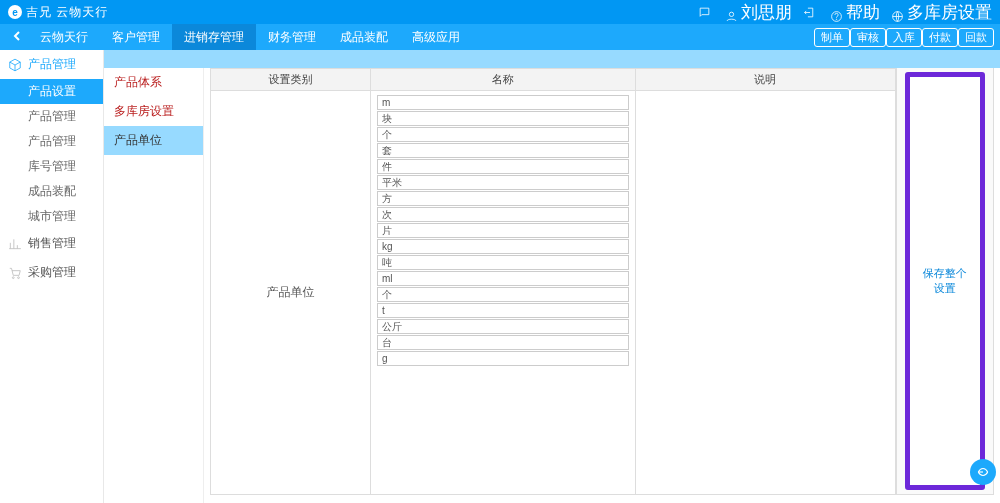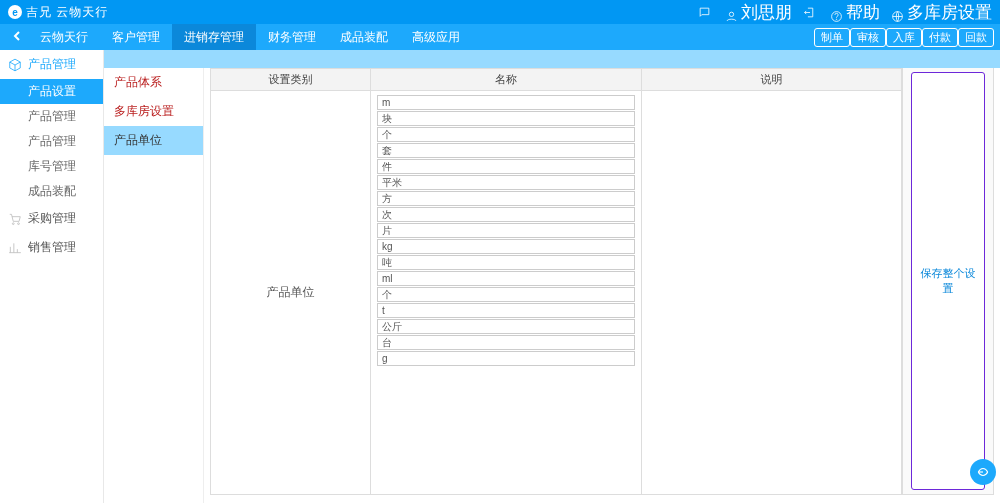--- a/index.html
+++ b/index.html
@@ -38,21 +38,21 @@
   .subside .sitem{padding:6px 10px;font-size:12px;color:#b91c1c;cursor:pointer;border-bottom:0}
   .subside .sitem.active{background:#97daff;color:#333}
   .main{flex:1;display:flex;padding:0 6px 8px 6px;min-height:0}
   table.grid{width:100%;border-collapse:collapse;table-layout:fixed}
   table.grid th{background:#f3f3f3;border:1px solid #ddd;padding:3px 6px;font-weight:normal;color:#444;font-size:11px}
   table.grid td{border:1px solid #ddd;padding:2px 6px;vertical-align:top}
   .cell-label{text-align:center;vertical-align:middle !important;color:#555;font-size:12px}
   .unit-list{display:flex;flex-direction:column;gap:1px;padding:2px 0}
   .unit-list input{width:100%;border:1px solid #ccc;height:15px;font-size:10px;padding:0 4px;color:#555}
   .footer-row{border:1px solid #ddd;border-top:none;background:#fafafa;display:flex;justify-content:flex-end;padding:4px 8px}
-  .save-btn{background:#fff;border:1px solid #6d28d9;border-radius:3px;padding:2px 8px;font-size:11px;color:#0b88da;cursor:pointer}
+  .save-btn{background:#fff;border:5px solid #6d28d9;border-radius:3px;padding:2px 8px;font-size:11px;color:#0b88da;cursor:pointer}
   
   .bubble{position:fixed;right:4px;bottom:18px;width:26px;height:26px;border-radius:50%;background:#1da9fc;display:flex;align-items:center;justify-content:center;color:#fff;cursor:pointer}
   .bubble svg{width:14px;height:14px;fill:none;stroke:#fff;stroke-width:2}
 </style>
 </head>
 <body>
 
 <div class="hdr">
   <span class="logo-ic">e</span>
   <span class="brand">吉兄 云物天行</span>
@@ -137,40 +137,41 @@
             <path d="M12 12v10"></path>
           </svg>
         </span>
         <span>产品管理</span>
       </div>
       <div class="sub active">产品设置</div>
       <div class="sub">产品管理</div>
       <div class="sub">产品管理</div>
       <div class="sub">库号管理</div>
       <div class="sub">成品装配</div>
-      <div class="grp plain">
-        <span class="gic">
-          <svg viewBox="0 0 24 24">
-            <circle cx="9" cy="20" r="1.5"></circle>
-            <circle cx="18" cy="20" r="1.5"></circle>
-            <path d="M3 4h3l3 12h10l2-8H7"></path>
-          </svg>
-        </span>
-        <span>采购管理</span>
-      </div>
+      <div class="sub">城市管理</div>
       <div class="grp plain">
         <span class="gic">
           <svg viewBox="0 0 24 24">
             <path d="M4 20V10"></path>
             <path d="M10 20V4"></path>
             <path d="M16 20v-6"></path>
             <path d="M2 20h20"></path>
           </svg>
         </span>
         <span>销售管理</span>
+      </div>
+      <div class="grp plain">
+        <span class="gic">
+          <svg viewBox="0 0 24 24">
+            <circle cx="9" cy="20" r="1.5"></circle>
+            <circle cx="18" cy="20" r="1.5"></circle>
+            <path d="M3 4h3l3 12h10l2-8H7"></path>
+          </svg>
+        </span>
+        <span>采购管理</span>
       </div>
     </div>
   <div class="content">
     <div class="blue-bar"></div>
     <div class="content-row">
       <div class="subside" id="subside">
           <div class="sitem">产品体系</div>
           <div class="sitem">多库房设置</div>
           <div class="sitem active">产品单位</div>
         </div>

